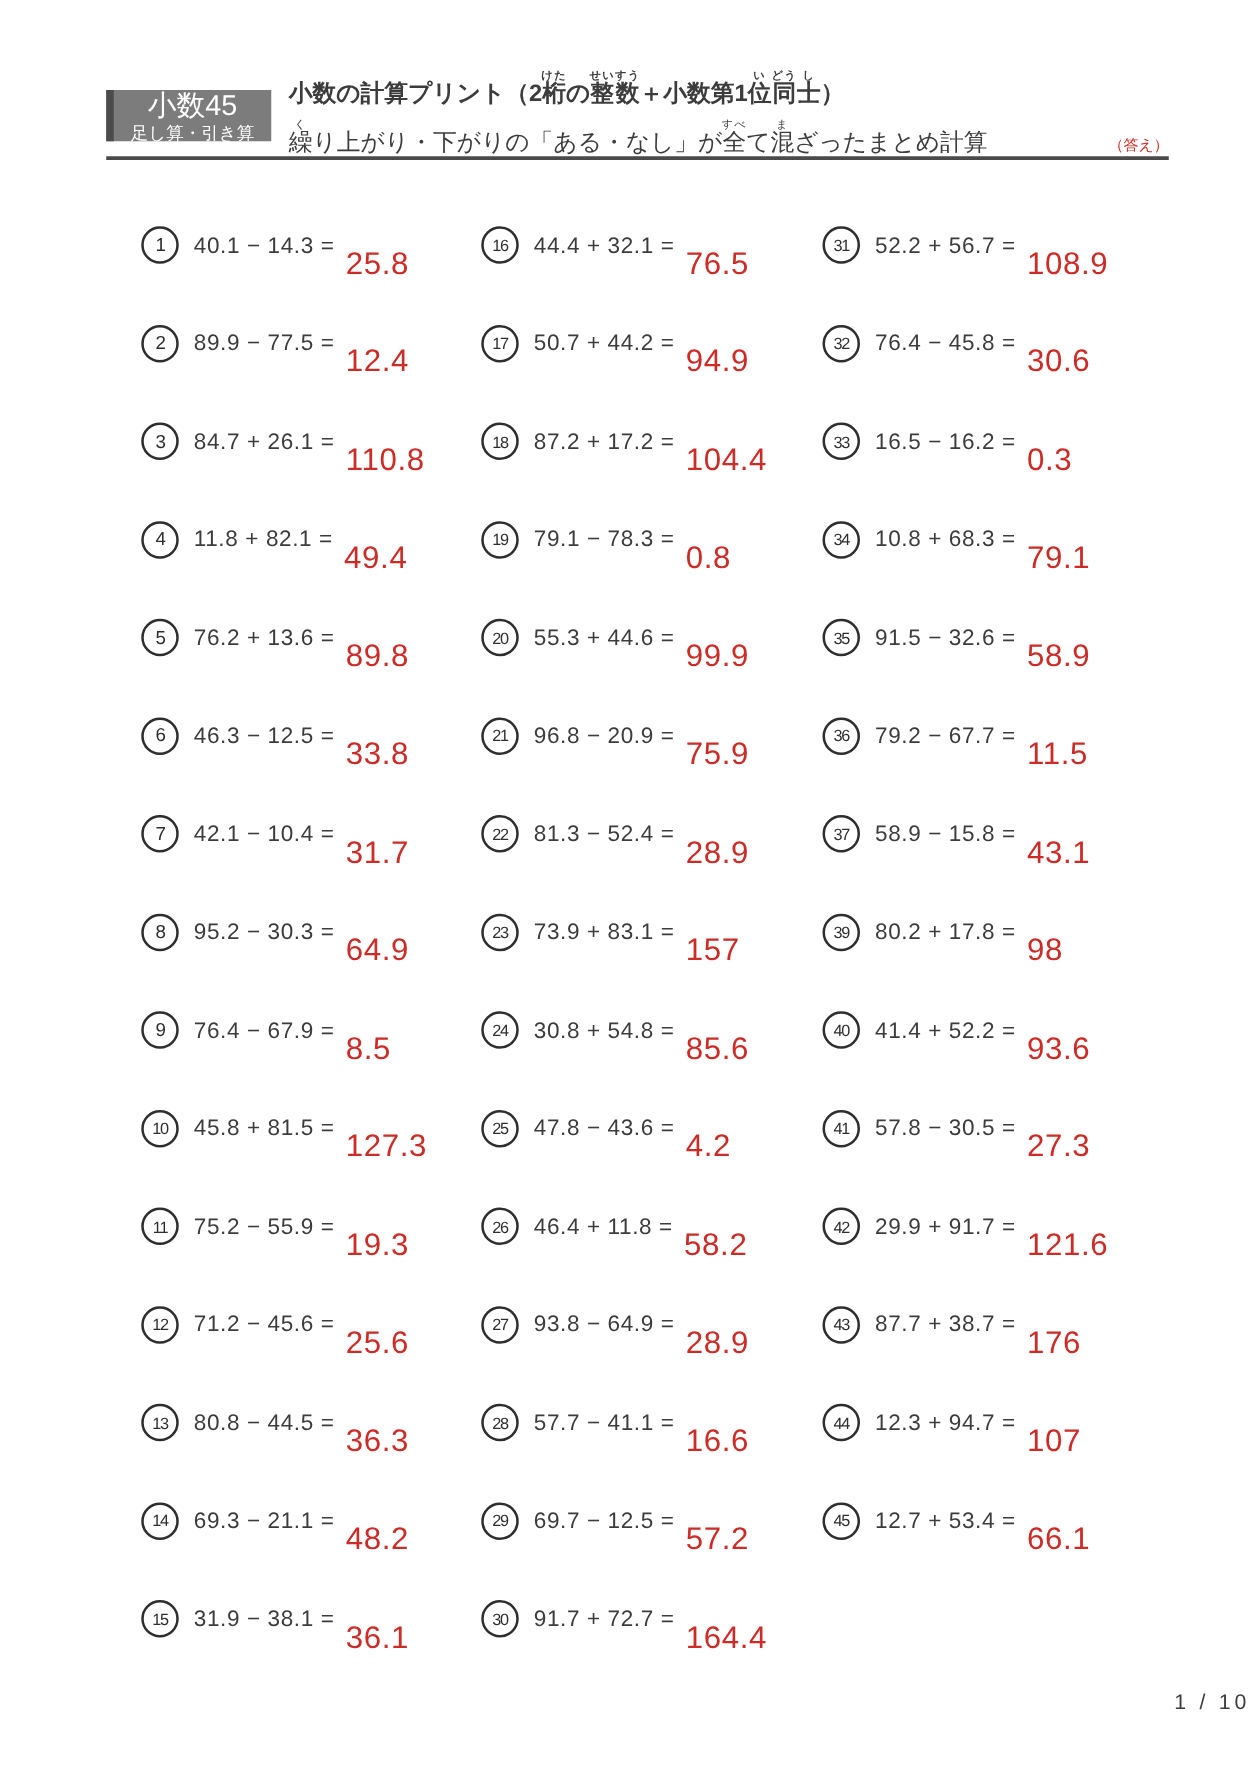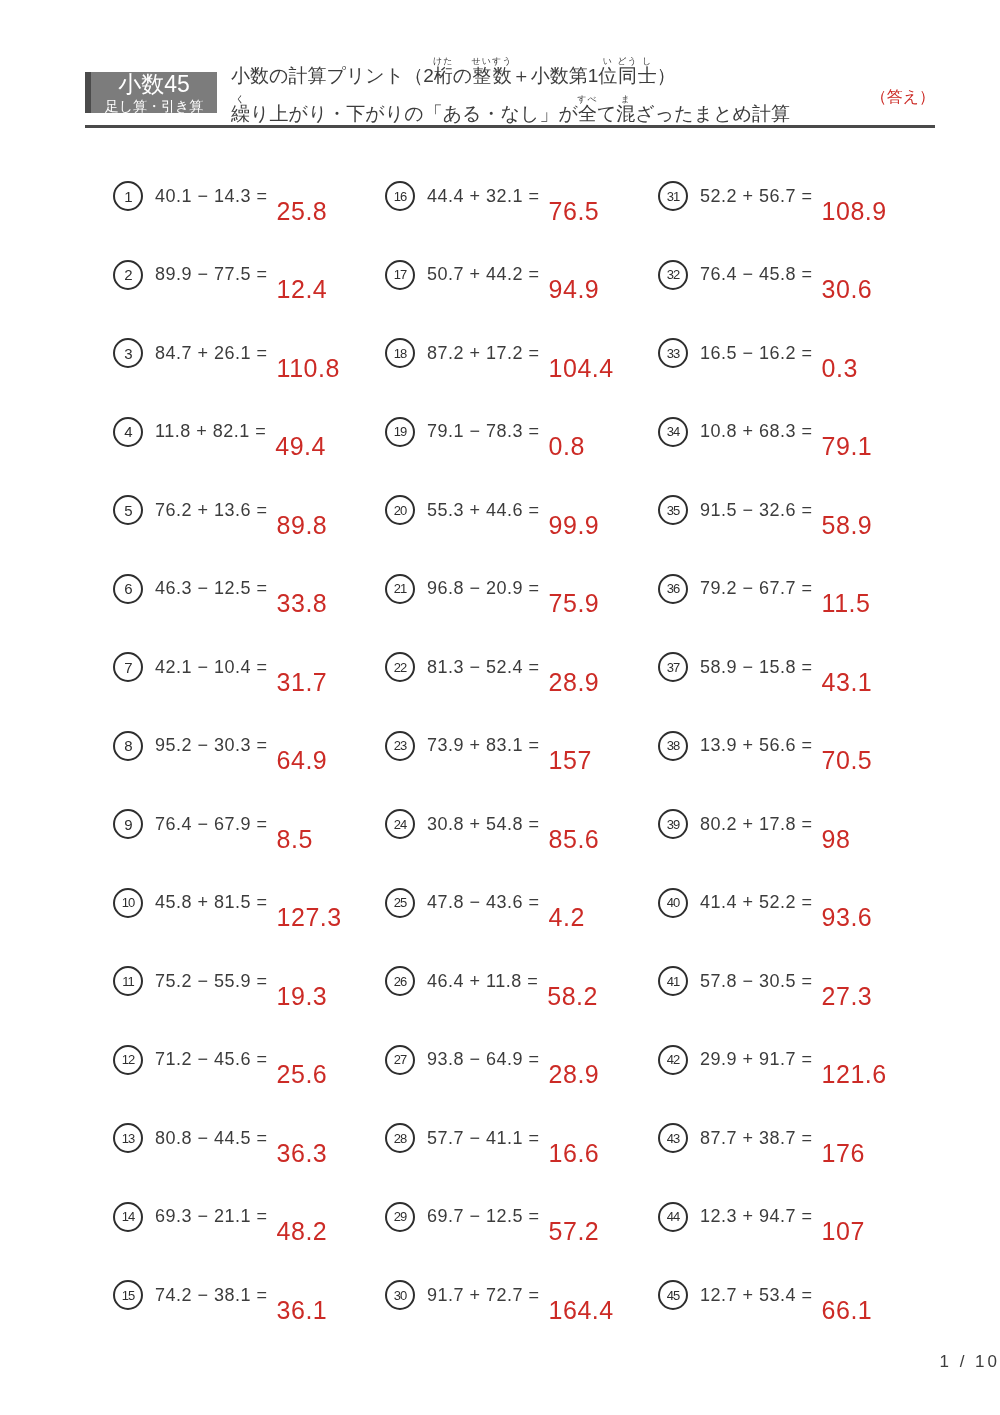--- a/index.html
+++ b/index.html
@@ -32,28 +32,28 @@
     color:#fff;display:flex;flex-direction:column;
     align-items:center;justify-content:center;gap:3px;
   }
   .badge-line1{font-size:23px;line-height:1.05;}
   .badge-line2{font-size:14px;line-height:1.05;}
   .titles{
     margin-left:14px;display:flex;flex-direction:column;justify-content:flex-end;
     padding-bottom:1px;flex:1 1 auto;min-width:0;
   }
   .title-line{font-size:19px;line-height:1;color:var(--text);white-space:nowrap;}
-  .title-line1{margin-bottom:9px;}
+  .title-line1{margin-bottom:9px;font-weight:bold;}
   .title-line2{margin-bottom:5px;font-family:Liberation Serif, serif;}
   ruby{ruby-position:over;}
   rt{font-size:9px;letter-spacing:1px;color:var(--text);}
   .answer-label{
     margin-left:auto;align-self:flex-end;
-    color:var(--red);font-size:16px;line-height:1;
-    padding-bottom:20px;white-space:nowrap;
+    color:var(--red);font-size:12px;line-height:1;
+    padding-bottom:3px;white-space:nowrap;
   }
 
   
   .problems{
     position:absolute;left:113px;top:157px;width:830px;
     display:flex;
   }
   .pcol{display:flex;flex-direction:column;}
   .pcol-1{width:272px;}
   .pcol-2{width:273px;}
@@ -162,21 +162,21 @@
           <span class="peq">80.8 − 44.5 =</span>
           <span class="pans">36.3</span>
         </div>
         <div class="prob-row">
           <span class="pnum two">14</span>
           <span class="peq">69.3 − 21.1 =</span>
           <span class="pans">48.2</span>
         </div>
         <div class="prob-row">
           <span class="pnum two">15</span>
-          <span class="peq">74.2 − 38.1 =</span>
+          <span class="peq">31.9 − 38.1 =</span>
           <span class="pans">36.1</span>
         </div>
       </div>
     <div class="pcol pcol-2">
         <div class="prob-row">
           <span class="pnum two">16</span>
           <span class="peq">44.4 + 32.1 =</span>
           <span class="pans">76.5</span>
         </div>
         <div class="prob-row">
@@ -280,25 +280,20 @@
           <span class="pnum two">36</span>
           <span class="peq">79.2 − 67.7 =</span>
           <span class="pans">11.5</span>
         </div>
         <div class="prob-row">
           <span class="pnum two">37</span>
           <span class="peq">58.9 − 15.8 =</span>
           <span class="pans">43.1</span>
         </div>
         <div class="prob-row">
-          <span class="pnum two">38</span>
-          <span class="peq">13.9 + 56.6 =</span>
-          <span class="pans">70.5</span>
-        </div>
-        <div class="prob-row">
           <span class="pnum two">39</span>
           <span class="peq">80.2 + 17.8 =</span>
           <span class="pans">98</span>
         </div>
         <div class="prob-row">
           <span class="pnum two">40</span>
           <span class="peq">41.4 + 52.2 =</span>
           <span class="pans">93.6</span>
         </div>
         <div class="prob-row">

